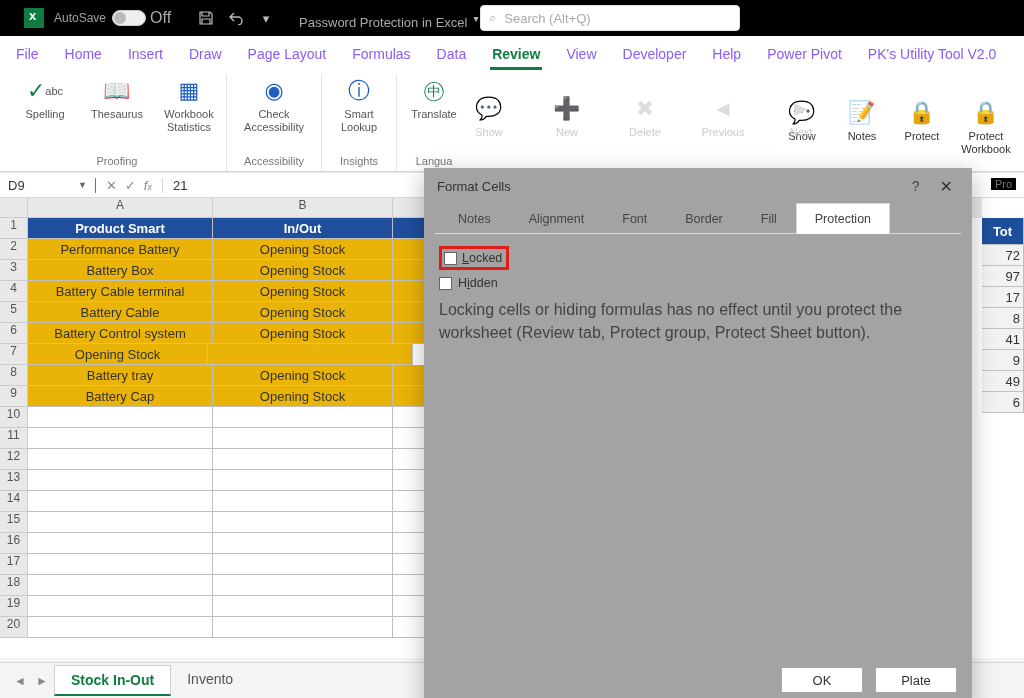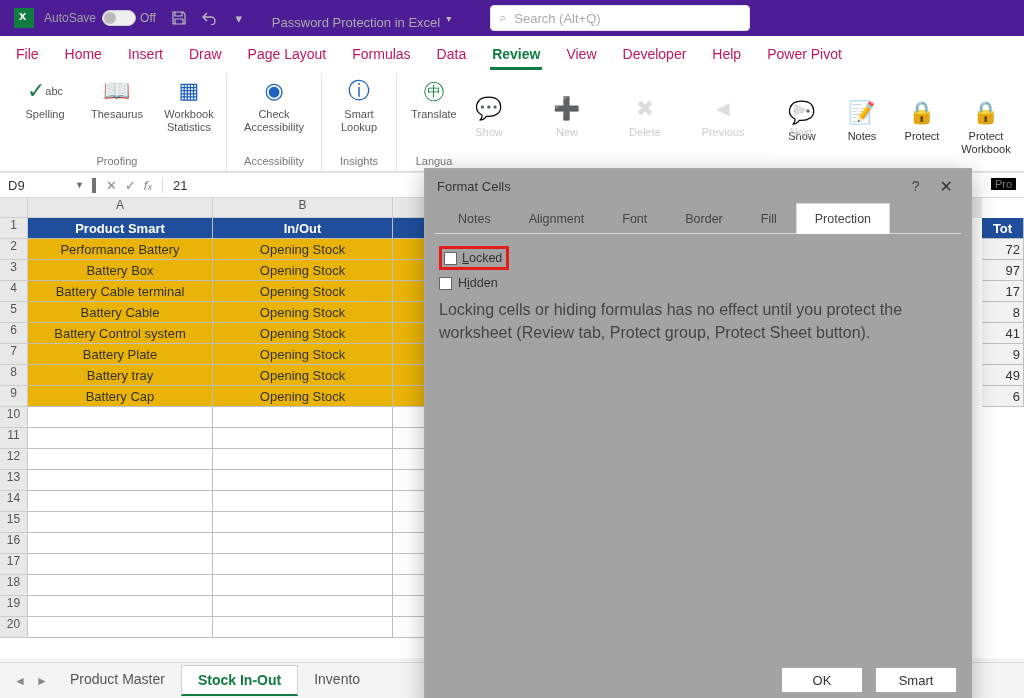--- a/index.html
+++ b/index.html
@@ -1,67 +1,67 @@
 <!DOCTYPE html>
 <html><head>
 <meta charset="utf-8">
 <style>
   * { box-sizing: border-box; font-family: "Segoe UI", Arial, sans-serif; }
   body { margin:0; width:1024px; height:698px; background:#f4f4f4; overflow:hidden; position:relative; font-size:13px; color:#333; }
 
   
-  .titlebar { height:36px; background:#4c1d95; display:flex; align-items:center; padding:0 14px; color:#a0a0a0; }
+  .titlebar { height:36px; background:#000000; display:flex; align-items:center; padding:0 24px; color:#a0a0a0; }
   .excel-logo { width:20px; height:20px;  margin-right:10px; background:#107c41; position:relative;}
   .excel-logo::after{content:"x"; color:#fff; font-weight:bold; position:absolute; left:5px; top:0; font-size:13px;}
   .autosave { font-size:12px; margin-right:6px;}
   .switch { width:34px; height:16px; border:1px solid #ccc; border-radius:10px; display:inline-flex; align-items:center; padding:1px; margin-right:4px; background:#eee;}
   .switch .knob{ width:12px;height:12px;border-radius:50%; background:#bbb;}
-  .switch-off-label{font-size:12px; color:#aaa; margin-right:8px;}
+  .switch-off-label{font-size:16px; color:#aaa; margin-right:20px;}
   .tb-icon{ width:18px;height:18px; margin:0 6px; color:#bbb; display:flex;align-items:center;justify-content:center;}
   .doc-title{ margin-left:18px; font-size:13px; color:#aaa;margin-top:8px;}
   .chev{margin-left:6px;font-size:10px;color:#bbb;}
   .searchbox{ margin-left:auto; margin-right:260px; width:260px; height:26px; border:1px solid #e3e3e3; border-radius:4px; display:flex;align-items:center; padding:0 8px; color:#aaa; background:#fff;}
   .searchbox .mag{margin-right:8px;}
 
   
   .menutabs{ height:34px; background:#fff; display:flex; align-items:flex-end; padding:0 14px; gap:22px;}
-  .menutabs .tab{ font-size:14px; padding:6px 2px 8px 2px; color:#be185d; cursor:pointer;}
+  .menutabs .tab{ font-size:14px; padding:6px 2px 8px 2px; color:#8b5cf6; cursor:pointer;}
   .menutabs .tab.active{ color:#107c41; border-bottom:3px solid #107c41; padding-bottom:5px; font-weight:600;}
 
   
   .ribbon{ height:102px; background:#fff; border-bottom:1px solid #d8d8d8; display:flex; padding:4px 8px 0 8px; color:#555;}
   .rgroup{ display:flex; flex-direction:column; align-items:center; padding:0 8px; border-right:1px solid #e4e4e4;}
   .rgroup:last-child{border-right:none;}
   .rgroup .btns{ display:flex; gap:14px; flex:1;}
   .rbtn{ display:flex; flex-direction:column; align-items:center; justify-content:flex-start; width:58px; font-size:11px; text-align:center; padding-top:4px; gap:4px;}
   .rbtn .ico{ height:26px; display:flex; align-items:center; justify-content:center; font-size:22px; color:#2060c0;}
   .rbtn .lbl{ line-height:1.15;}
   .grouplabel{ font-size:11px; color:#777; padding:2px 0 4px 0;}
 
   
   .fbar{ height:26px; background:#fff; border-top:1px solid #e6e6e6; border-bottom:1px solid #d8d8d8; display:flex; align-items:center; font-size:13px;}
-  .namebox{ width:96px; border-right:4px solid #737373; padding:0 8px; display:flex; align-items:center; justify-content:space-between;}
+  .namebox{ width:96px; border-right:1px solid #737373; padding:0 8px; display:flex; align-items:center; justify-content:space-between;}
   .namebox .dd{font-size:9px;color:#666;}
   .fb-icons{ display:flex; align-items:center; gap:8px; padding:0 10px; color:#888; border-right:1px solid #d8d8d8;}
   .fb-val{ padding:0 10px;}
 
   
   .sheet{ position:relative; height:460px; background:#fff; display:flex;}
   .colhdr{ position:absolute; top:0; left:0; right:0; height:20px; background:#e8e8e8; display:flex;}
   .corner{ width:28px; border-right:1px solid #ccc; border-bottom:1px solid #ccc; background:#e8e8e8;}
   .ch{ border-right:1px solid #ccc; border-bottom:1px solid #ccc; text-align:center; font-size:12px; color:#555; background:#e8e8e8;}
   .rows{ position:absolute; top:20px; left:0; right:0; bottom:0;}
   .row{ display:flex; height:21px;}
   .rh{ width:28px; text-align:center; font-size:12px; color:#555; background:#e8e8e8; border-right:1px solid #ccc; border-bottom:1px solid #ccc;}
   .cell{ border-right:1px solid #bfbfbf; border-bottom:1px solid #bfbfbf; font-size:13px; display:flex; align-items:center; justify-content:center; background:#fff; overflow:hidden; white-space:nowrap;}
   .hdr-row .cell{ background:#1f4e9c; color:#fff; font-weight:600;}
   .data-row .cell{ background:#eab308;}
   .colA{width:185px;} .colB{width:180px;} .colC{width:205px; text-align:center;}
   .rightstrip{ position:absolute; right:0; top:0; bottom:0; width:42px; background:#fff;}
-  .rightstrip .tothdr{ height:21px; background:#1f4e9c; color:#fff; font-size:13px; display:flex;align-items:center;justify-content:center; margin-top:20px; font-weight:bold; border-right:1px solid #bfbfbf; border-bottom:1px solid #bfbfbf;}
+  .rightstrip .tothdr{ height:27px; background:#1f4e9c; color:#fff; font-size:13px; display:flex;align-items:center;justify-content:center; margin-top:20px; font-weight:bold; border-right:1px solid #bfbfbf; border-bottom:1px solid #bfbfbf;}
   .rightstrip .totcell{height:21px; background:#f2f2f2; border-right:1px solid #bfbfbf; border-bottom:1px solid #bfbfbf; display:flex; align-items:center; justify-content:flex-end; padding-right:3px; font-size:13px;}
 
   
   .sheettabs{ position:absolute; bottom:0; left:0; right:0; height:36px; background:#f4f4f4; border-top:1px solid #d8d8d8; display:flex; align-items:center; padding:0 10px; gap:2px;}
   .navarrow{ width:20px; text-align:center; color:#888; font-size:12px;}
   .stab{ padding:6px 16px; font-size:14px; color:#555; background:#f4f4f4;}
   .stab.active{ background:#fff; border-top:1px solid #d0d0d0; border-left:1px solid #d0d0d0; border-right:1px solid #d0d0d0; color:#107c41; font-weight:600; border-bottom:2px solid #107c41;}
 
   
   .dialog{ position:absolute; left:424px; top:140px; width:548px; height:540px; background:#a3a3a3; border:1px solid #a7a7a7; box-shadow:0 6px 22px rgba(0,0,0,.28); display:flex; flex-direction:column;margin-top:28px;}
@@ -116,20 +116,21 @@
     <div class="tab">Insert</div>
     <div class="tab">Draw</div>
     <div class="tab">Page Layout</div>
     <div class="tab">Formulas</div>
     <div class="tab">Data</div>
     <div class="tab active">Review</div>
     <div class="tab">View</div>
     <div class="tab">Developer</div>
     <div class="tab">Help</div>
     <div class="tab">Power Pivot</div>
+    <div class="tab">PK's Utility Tool V2.0</div>
   </div>
 
 <div class="ribbon">
   <div class="rgroup">
     <div class="btns">
       <div class="rbtn">
           <div class="ico" style="color:#107c41">✓<span style="font-size:11px;color:#555">abc</span></div>
           <div class="lbl">Spelling</div>
         </div>
       <div class="rbtn">
@@ -227,21 +228,20 @@
   <div class="cell colC"></div>
       </div>
       <div class="row data-row">
         <div class="rh">6</div>
   <div class="cell colA">Battery Control system</div>
   <div class="cell colB">Opening Stock</div>
   <div class="cell colC"></div>
       </div>
       <div class="row data-row">
         <div class="rh">7</div>
-  <div class="cell colA">Battery Plate</div>
   <div class="cell colB">Opening Stock</div>
   <div class="cell colC"></div>
       </div>
       <div class="row data-row">
         <div class="rh">8</div>
   <div class="cell colA">Battery tray</div>
   <div class="cell colB">Opening Stock</div>
   <div class="cell colC"></div>
       </div>
       <div class="row data-row">
@@ -329,21 +329,20 @@
         <div class="totcell">49</div>
         <div class="totcell">6</div>
       </div>
   </div>
 </div>
 
 <div class="sheettabs">
   <div class="navarrow">◄</div>
   <div class="navarrow">►</div>
   <div id="stabs" style="display:flex">
-      <div class="stab">Product Master</div>
       <div class="stab active">Stock In-Out</div>
       <div class="stab">Invento</div>
     </div>
 </div>
 
 <div class="dialog">
   <div class="dlg-title">
     <span>Format Cells</span>
     <span class="sp"></span>
     <span class="q">?</span>
@@ -365,21 +364,21 @@
       </span>
     </div>
     <div class="chkrow">
       <span class="chkbox"></span>
       <span>H<span class="u">i</span>dden</span>
     </div>
     <div class="dlg-note">Locking cells or hiding formulas has no effect until you protect the worksheet (Review tab, Protect group, Protect Sheet button).</div>
   </div>
   <div class="dlg-buttons">
     <div class="dlg-btn">OK</div>
-    <div class="dlg-btn">Smart</div>
+    <div class="dlg-btn">Plate</div>
   </div>
 </div>
 
 <div style="position:absolute; top:92px; right:6px; display:flex; gap:12px; background:#fff; padding:4px 4px 0 4px;">
   <div class="rbtn" style="width:48px">
       <div class="ico">💬</div>
       <div class="lbl">Show</div>
     </div>
   <div class="rbtn" style="width:48px">
       <div class="ico">📝</div>

